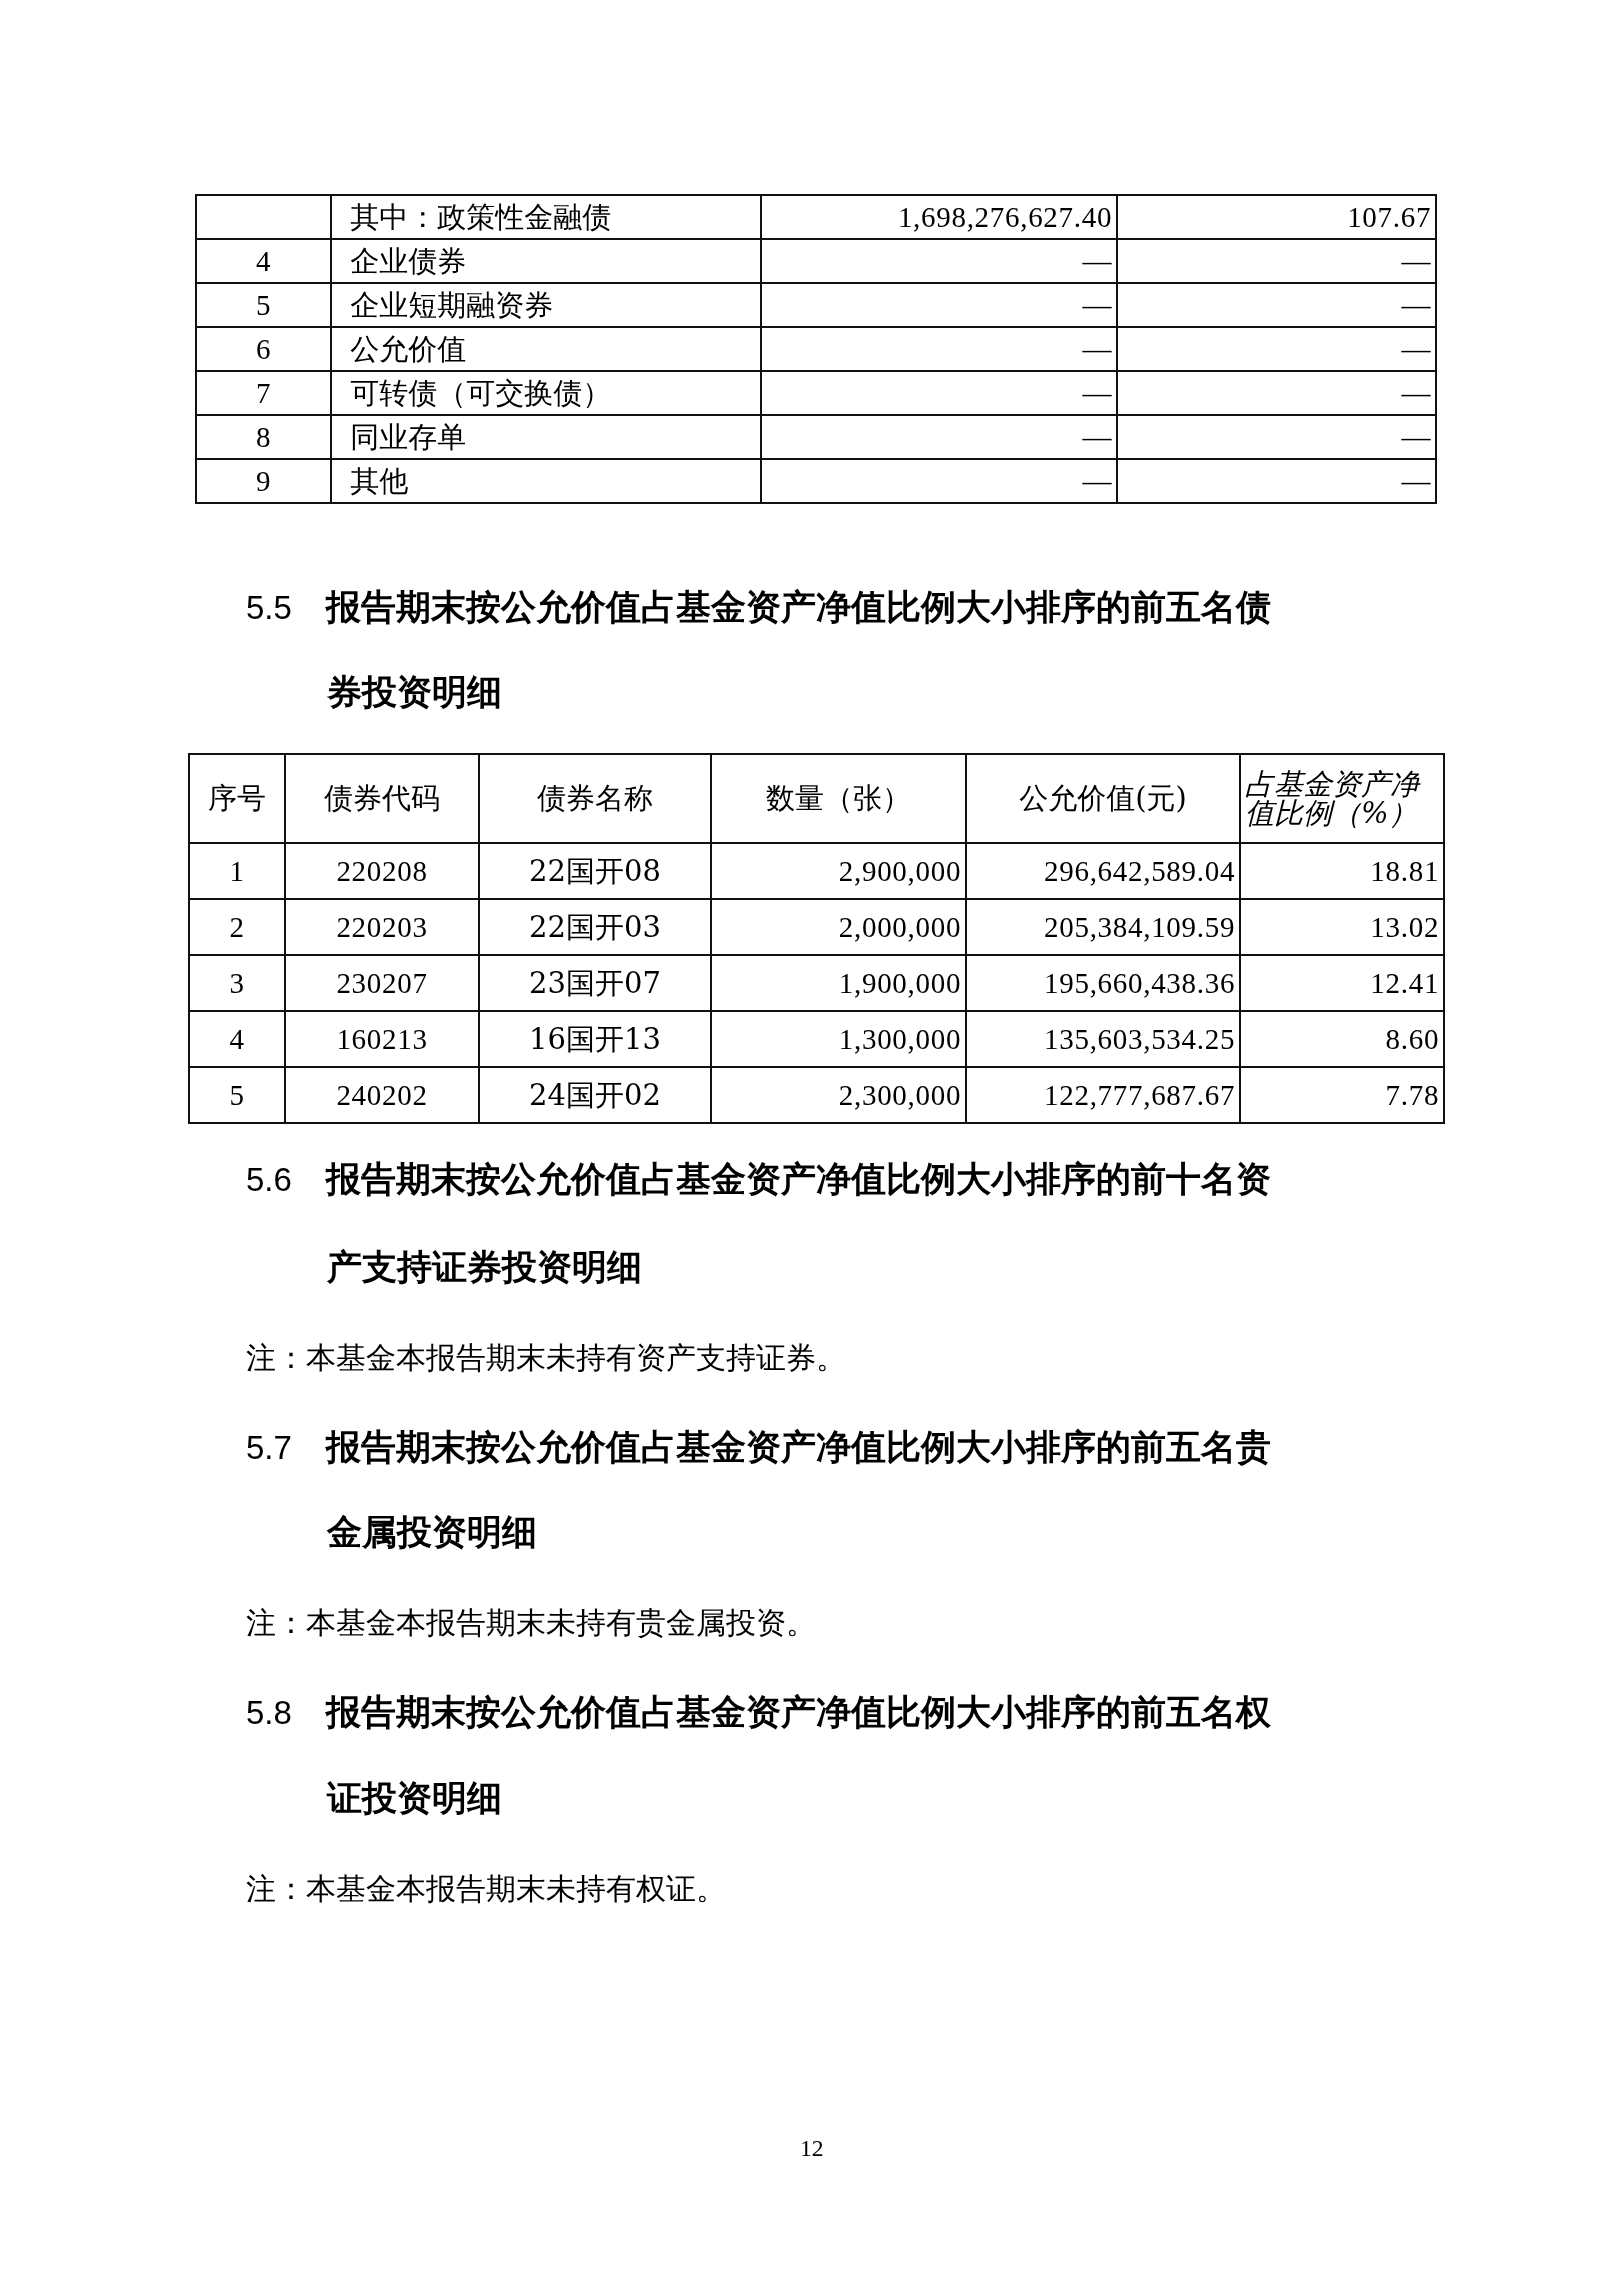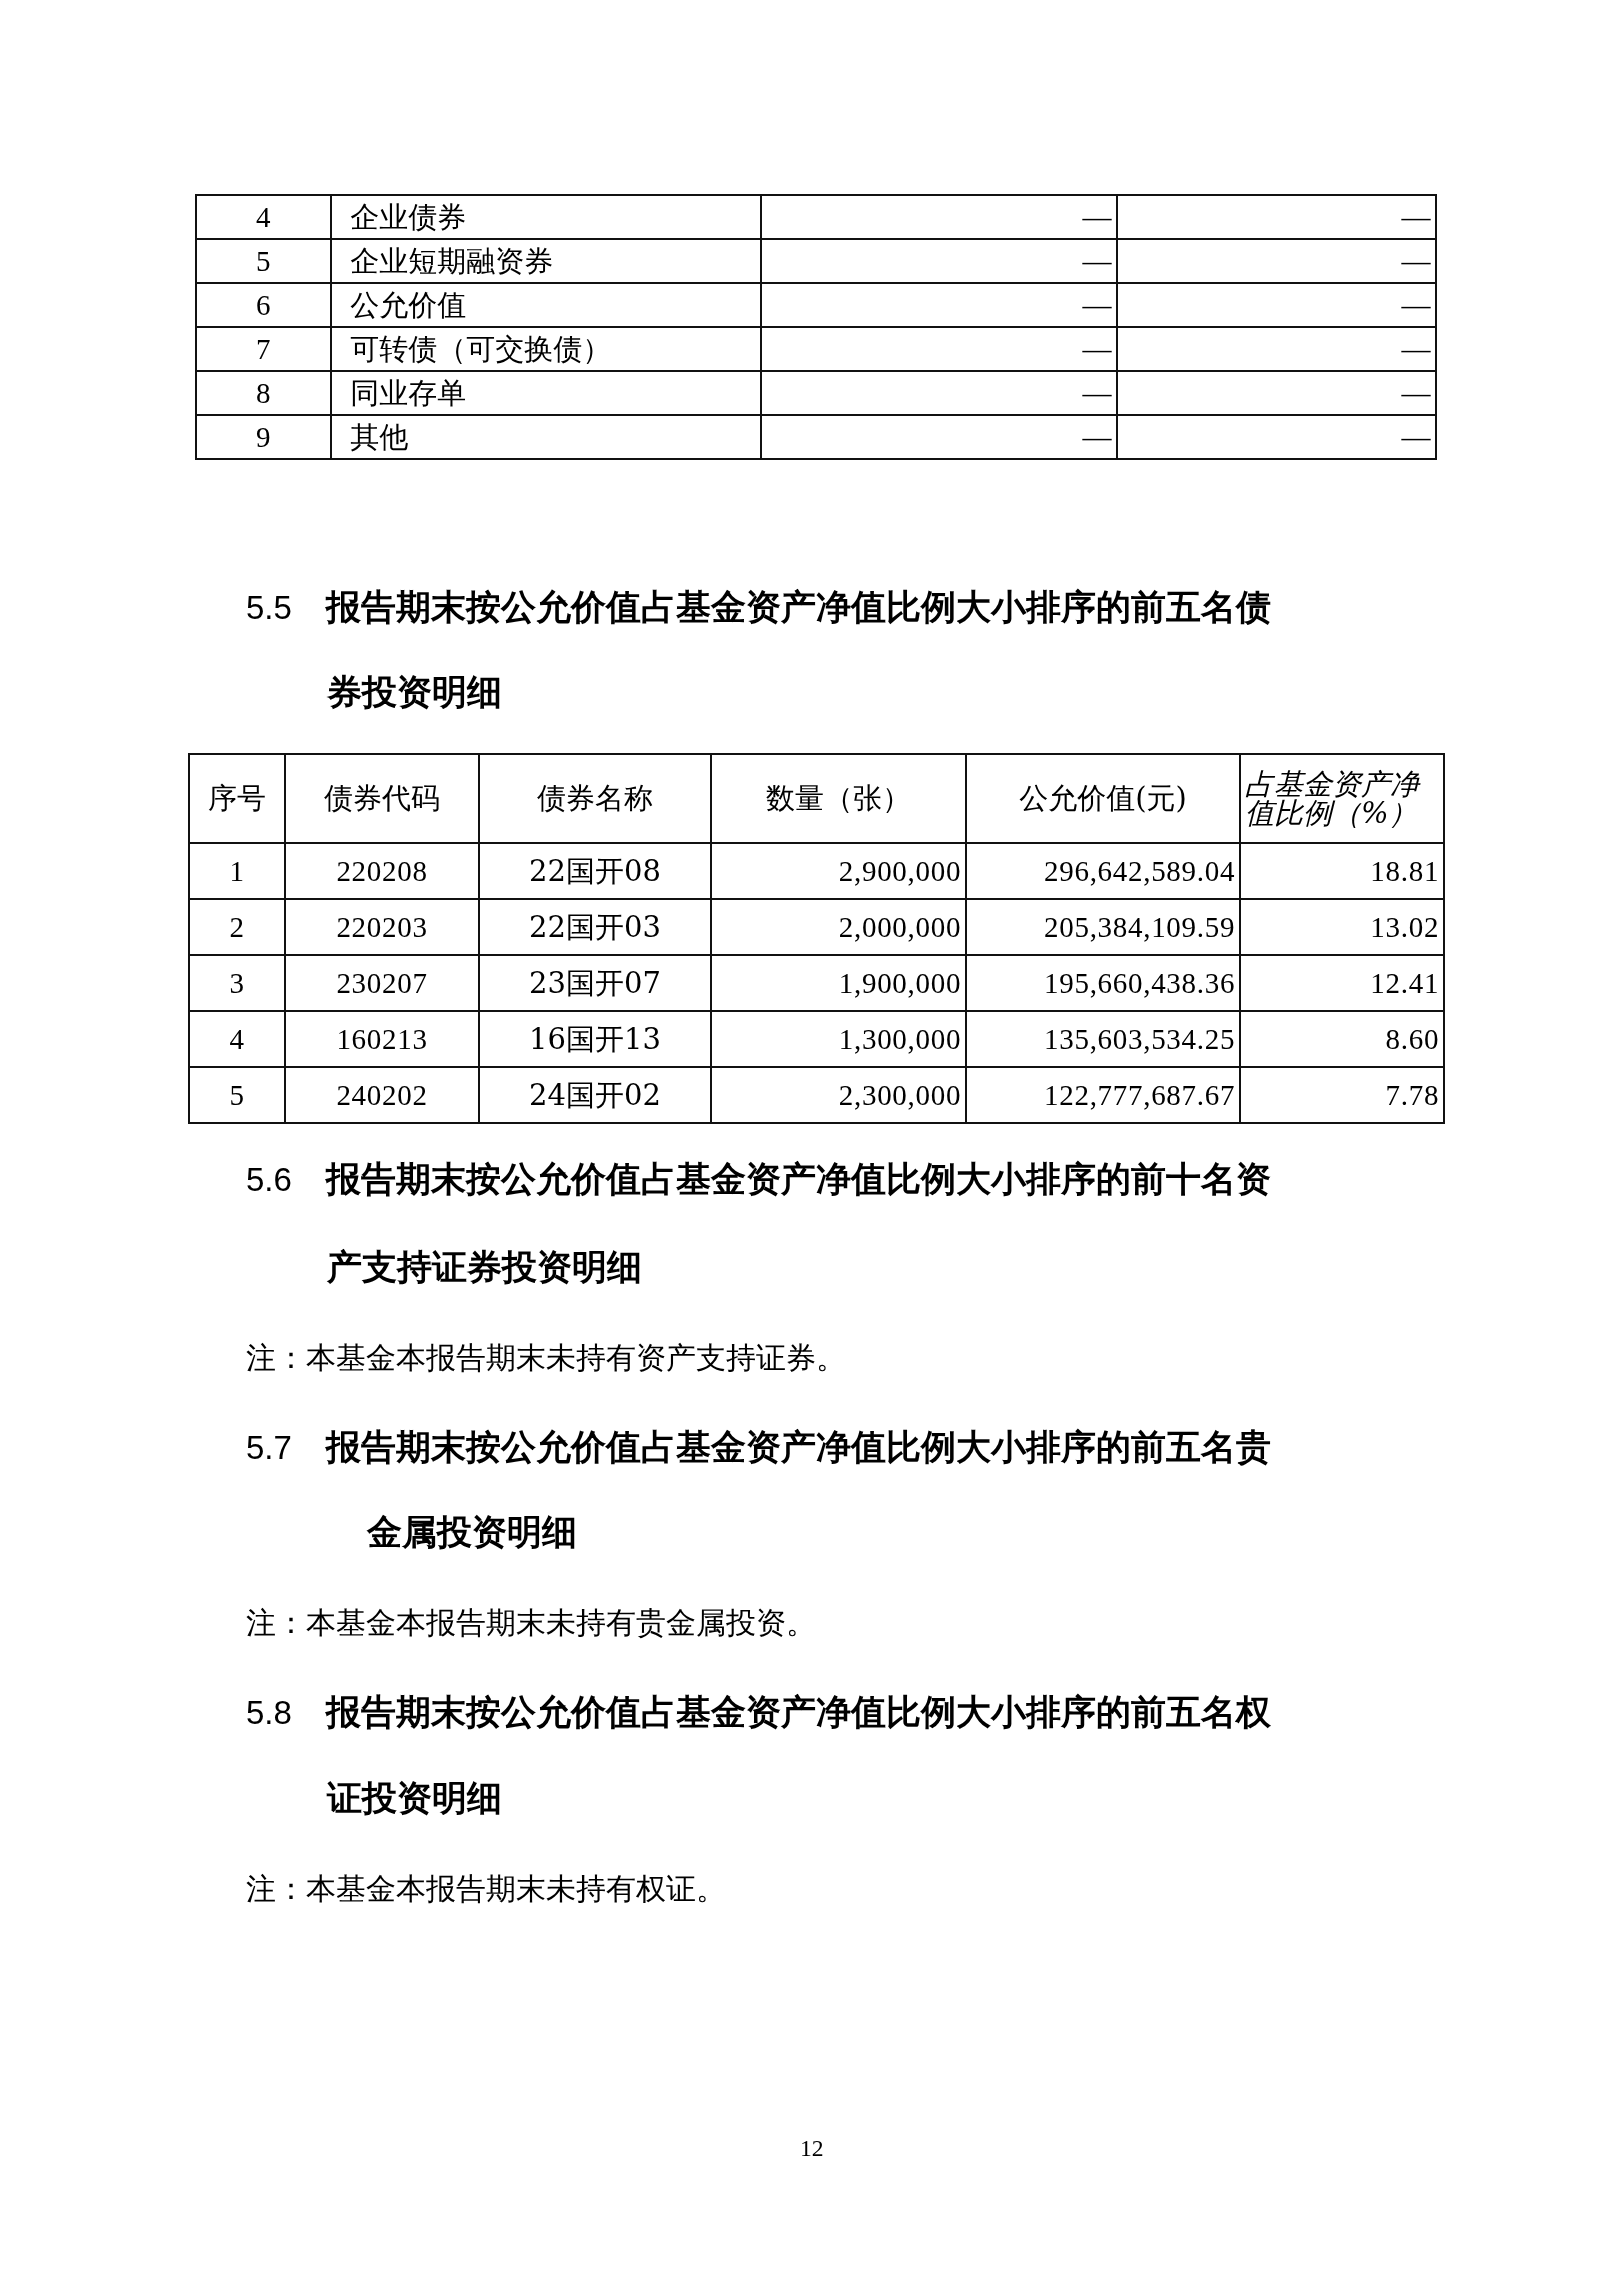--- a/index.html
+++ b/index.html
@@ -25,20 +25,26 @@
 <body>
 
 <table class="grid" style="left:195px; top:194px; width:1240px;">
   <colgroup>
     <col style="width:135px">
       <col style="width:430px">
       <col style="width:356px">
       <col style="width:319px">
   </colgroup>
   <tbody>
+    <tr style="height:44px">
+      <td class="c num"></td>
+      <td class="l">其中：政策性金融债</td>
+      <td class="r num">1,698,276,627.40</td>
+      <td class="r num">107.67</td>
+    </tr>
     <tr style="height:44px">
       <td class="c num">4</td>
       <td class="l">企业债券</td>
       <td class="r num">—</td>
       <td class="r num">—</td>
     </tr>
     <tr style="height:44px">
       <td class="c num">5</td>
       <td class="l">企业短期融资券</td>
       <td class="r num">—</td>
@@ -141,21 +147,21 @@
 
 <div class="heading" style="top:1162px;">
   <span class="sec">5.6</span><span>报告期末按公允价值占基金资产净值比例大小排序的前十名资</span>
 </div>
 <div class="heading2" style="top:1250px;">产支持证券投资明细</div>
 <div class="note" style="top:1307px;margin-top:36px;">注：本基金本报告期末未持有资产支持证券。</div>
 
 <div class="heading" style="top:1430px;">
   <span class="sec">5.7</span><span>报告期末按公允价值占基金资产净值比例大小排序的前五名贵</span>
 </div>
-<div class="heading2" style="top:1515px;margin-left:40px;">金属投资明细</div>
+<div class="heading2" style="top:1515px;">金属投资明细</div>
 <div class="note" style="top:1608px;">注：本基金本报告期末未持有贵金属投资。</div>
 
 <div class="heading" style="top:1695px;">
   <span class="sec">5.8</span><span>报告期末按公允价值占基金资产净值比例大小排序的前五名权</span>
 </div>
 <div class="heading2" style="top:1781px;">证投资明细</div>
 <div class="note" style="top:1874px;">注：本基金本报告期末未持有权证。</div>
 
 <div class="pagenum">12</div>
 

